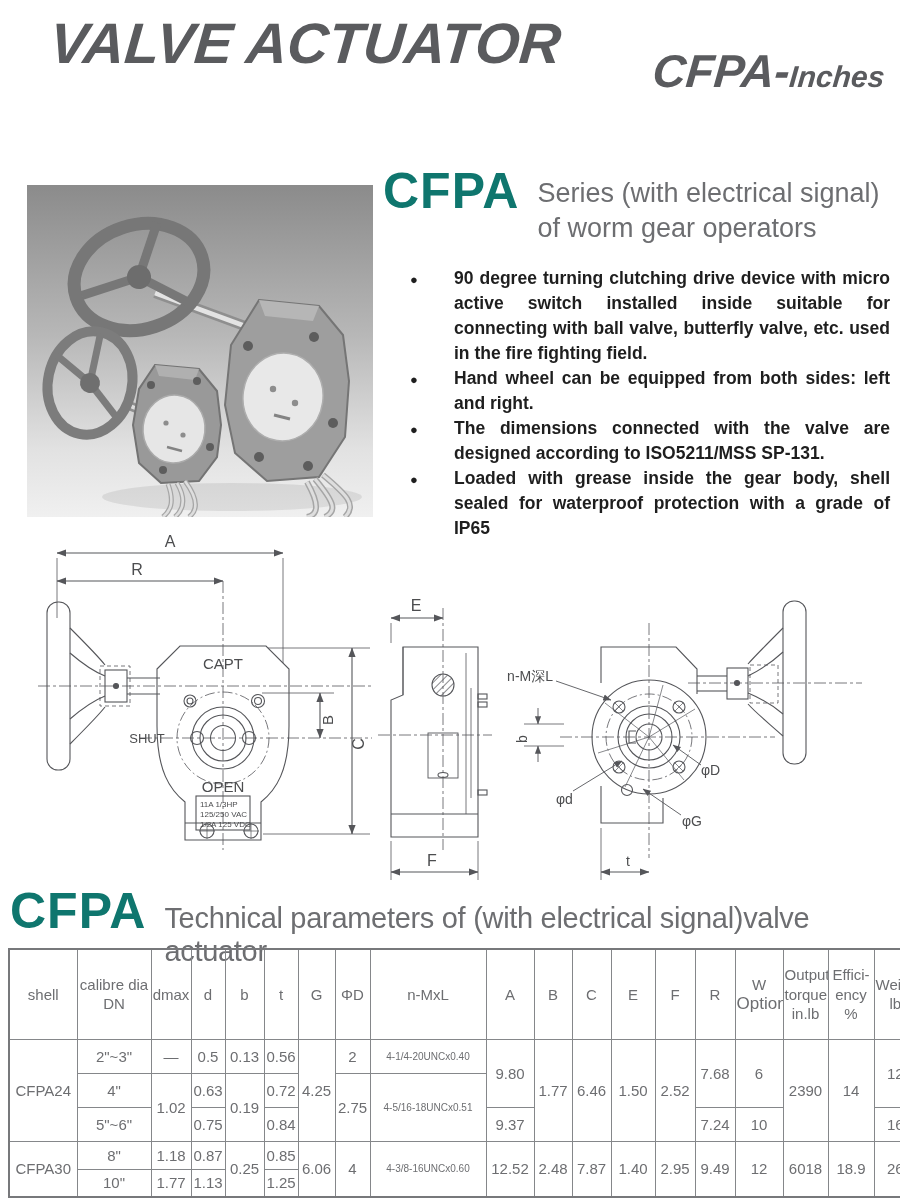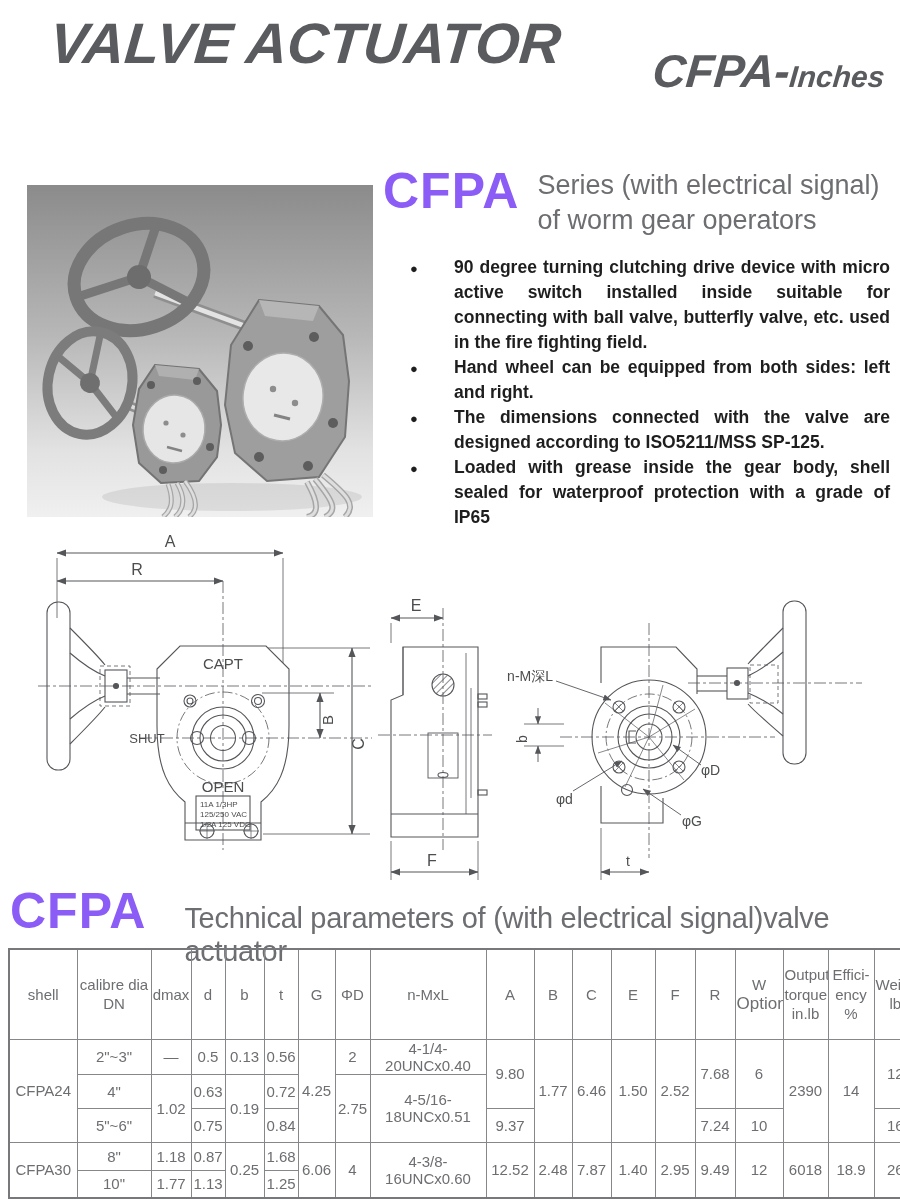--- a/index.html
+++ b/index.html
@@ -12,50 +12,50 @@
   .sub-title{position:absolute;left:555px;top:44px;width:330px;text-align:right;
     color:#5a5b5e;font-weight:bold;font-style:italic;transform:skewX(-5deg);white-space:nowrap;}
   .sub-title .big{font-size:46px;}
   .sub-title .small{font-size:30px;}
 
   
   .photo{position:absolute;left:27px;top:185px;width:346px;height:332px;}
 
   
   .series-head{position:absolute;left:383px;top:166px;width:510px;display:flex;gap:18px;}
-  .series-name{font-size:50px;font-weight:bold;color:#8b5cf6;line-height:1;letter-spacing:1px;}
-  .series-desc{font-size:27px;color:#6d6e71;line-height:1.3;padding-top:2px;}
-
-  .bullets{position:absolute;left:398px;top:255px;width:492px;}
+  .series-name{font-size:50px;font-weight:bold;color:#0f766e;line-height:1;letter-spacing:1px;}
+  .series-desc{font-size:27px;color:#6d6e71;line-height:1.3;padding-top:2px;margin-top:8px;}
+
+  .bullets{position:absolute;left:398px;top:266px;width:492px;}
   .bullet{display:flex;}
   .bullet .dot{flex:0 0 44px;padding-left:12px;color:#1e1e1e;line-height:25px;}
   .bullet .dot::before{content:"●";font-size:13px;}
   .bullet .btext{flex:1;font-size:17.5px;font-weight:bold;color:#1e1e1e;
     line-height:25px;text-align:justify;}
 
   
   .drawings{position:absolute;left:0;top:528px;}
   .drawings text{font-family:"Liberation Sans",sans-serif;fill:#4c4d4f;}
 
   
   .params-head{position:absolute;left:10px;top:886px;display:flex;align-items:baseline;gap:18px;}
-  .params-title{font-size:29px;color:#6d6e71;letter-spacing:-0.3px;margin-left:20px;}
+  .params-title{font-size:29px;color:#6d6e71;letter-spacing:-0.3px;}
 
   
   .tablewrap{position:absolute;left:8px;top:948px;}
   table.ptable{border-collapse:collapse;table-layout:fixed;width:884px;
     color:#6d6e71;font-size:15px;border:2px solid #77787b;}
   .ptable th,.ptable td{border:1.5px solid #85878a;text-align:center;vertical-align:middle;
     padding:0 1px;font-weight:normal;overflow:hidden;}
   .ptable th{white-space:pre-line;line-height:1.3;}
   .ptable .sub{display:block;font-size:17px;line-height:1.1;}
   .ptable tr.hh{height:90px;}
   .ptable tr.h1{height:34px;}
   .ptable tr.h2{height:28px;}
-  .ptable td.nm{font-size:15px;}
+  .ptable td.nm{font-size:10px;}
 </style>
 </head>
 <body>
 
 <div class="page">
 
   <div class="main-title">VALVE ACTUATOR</div>
   <div class="sub-title">
     <span class="big">CFPA-</span><span class="small">Inches</span>
   </div>
@@ -151,21 +151,21 @@
     <div class="bullet">
       <span class="dot"></span>
       <span class="btext">90 degree turning clutching drive device with micro active switch installed inside suitable for connecting with ball valve, butterfly valve, etc. used in the fire fighting field.</span>
     </div>
     <div class="bullet">
       <span class="dot"></span>
       <span class="btext">Hand wheel can be equipped from both sides: left and right.</span>
     </div>
     <div class="bullet">
       <span class="dot"></span>
-      <span class="btext">The dimensions connected with the valve are designed according to ISO5211/MSS SP-125.</span>
+      <span class="btext">The dimensions connected with the valve are designed according to ISO5211/MSS SP-131.</span>
     </div>
     <div class="bullet">
       <span class="dot"></span>
       <span class="btext">Loaded with grease inside the gear body, shell sealed for waterproof protection with a grade of IP65</span>
     </div>
   </div>
 
   <svg class="drawings" viewBox="0 0 900 372" width="900" height="372">
     <defs>
       <marker id="ar" viewBox="0 0 10 10" refX="9.5" refY="5" markerWidth="9" markerHeight="9" orient="auto-start-reverse">
@@ -434,21 +434,21 @@
         <td>7.24</td>
         <td>10</td>
         <td>16</td>
       </tr>
       <tr class="h2">
         <td rowspan="2">CFPA30</td>
         <td>8"</td>
         <td>1.18</td>
         <td>0.87</td>
         <td rowspan="2">0.25</td>
-        <td>1.68</td>
+        <td>0.85</td>
         <td rowspan="2">6.06</td>
         <td rowspan="2">4</td>
         <td class="nm" rowspan="2">4-3/8-16UNCx0.60</td>
         <td rowspan="2">12.52</td>
         <td rowspan="2">2.48</td>
         <td rowspan="2">7.87</td>
         <td rowspan="2">1.40</td>
         <td rowspan="2">2.95</td>
         <td rowspan="2">9.49</td>
         <td rowspan="2">12</td>

